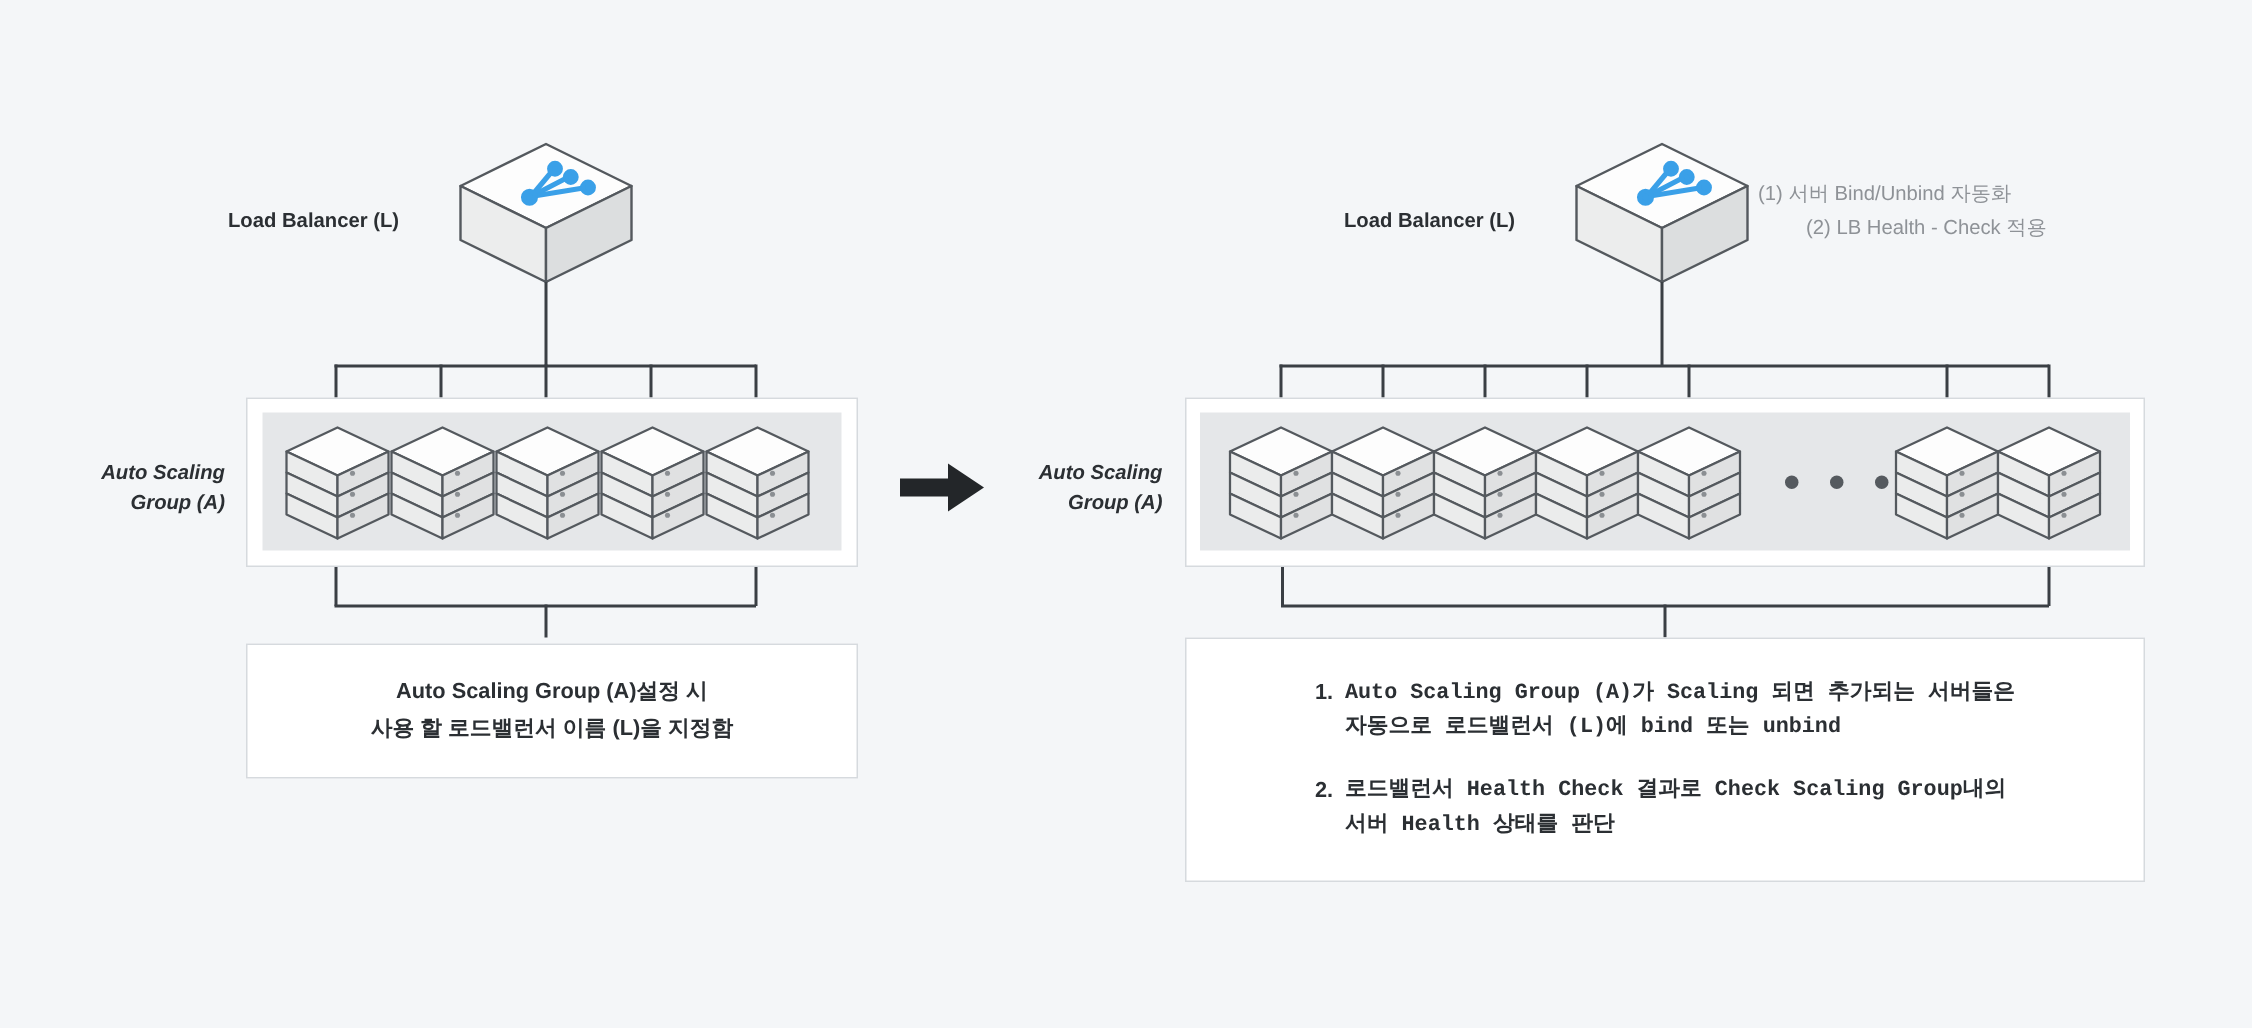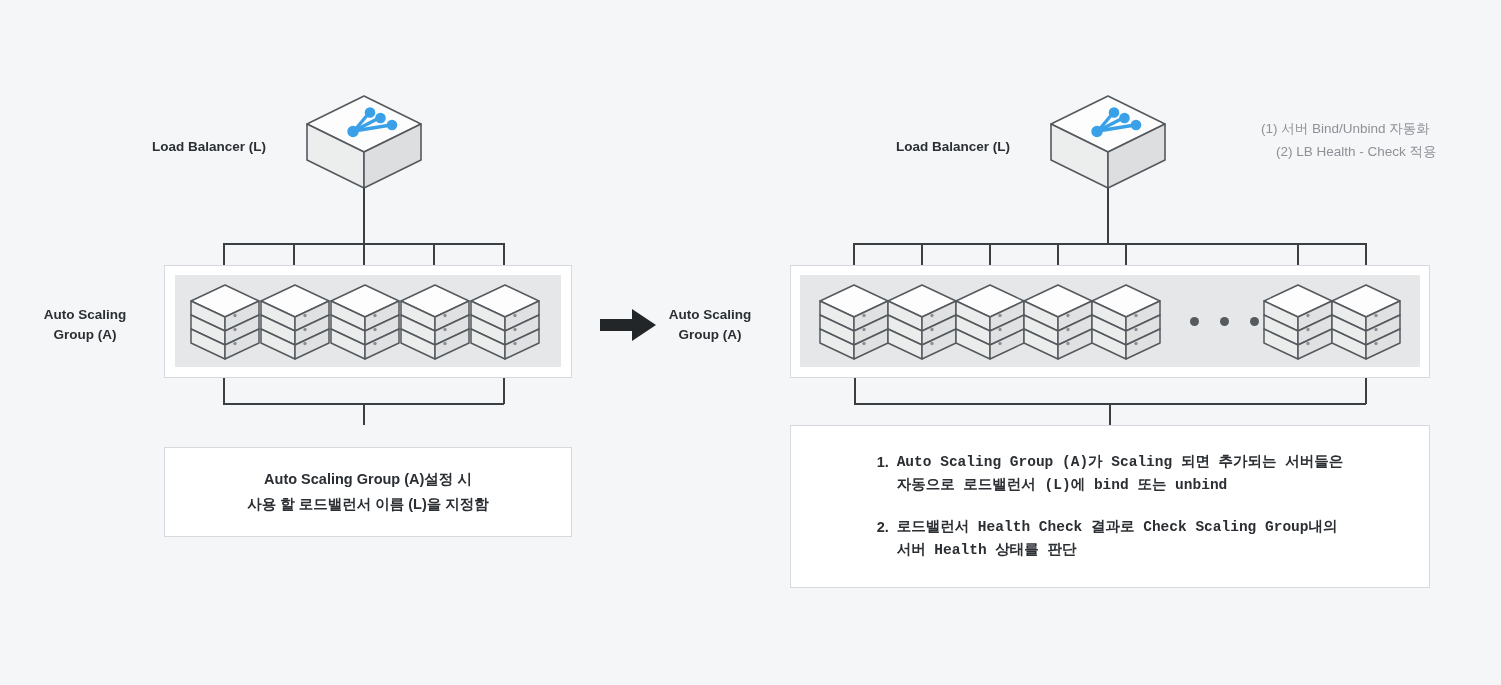--- a/index.html
+++ b/index.html
@@ -21,21 +21,21 @@
   .abs { position: absolute; }
 
   
   .lbl {
     font-size: 13.5px;
     font-weight: bold;
     color: #2b2f33;
     line-height: 1.45;
     white-space: pre;
   }
-  .lbl-right { text-align: center; }
+  .lbl-right { text-align: right; font-style: italic; }
   .note {
     font-size: 13.5px;
     font-weight: normal;
     color: #8e9297;
     line-height: 1.62;
     white-space: pre;
   }
 
   
   .outer-box {
@@ -153,21 +153,21 @@
       <use href="#srv" x="210" y="0"></use>
       <use href="#srv" x="280" y="0"></use>
     </svg>
   </div>
 
   <div class="abs vline" style="left:223px; top:378px; height:26px;"></div>
   <div class="abs vline" style="left:503px; top:378px; height:26px;"></div>
   <div class="abs hline" style="left:223px; top:403px; width:281px;"></div>
   <div class="abs vline" style="left:363px; top:403px; height:22px;"></div>
 
-  <div class="abs text-box" style="left:164px; top:447px; width:408px; height:90px;">
+  <div class="abs text-box" style="left:164px; top:429px; width:408px; height:90px;">
     <div class="tb-center">Auto Scaling Group (A)설정 시
 사용 할 로드밸런서 이름 (L)을 지정함</div>
   </div>
 
   <div class="abs" style="left:600px; top:307px;">
     <svg width="58" height="36" viewBox="0 0 58 36">
       <path d="M0 12 L32 12 L32 2 L56 18 L32 34 L32 24 L0 24 Z" fill="#232629"></path>
     </svg>
   </div>
 
@@ -183,22 +183,22 @@
         <line x1="50" y1="38" x2="75" y2="25"></line>
         <line x1="50" y1="38" x2="87" y2="32"></line>
         <circle cx="49" cy="38.5" r="4"></circle>
         <circle cx="66" cy="19.5" r="3.6"></circle>
         <circle cx="76.5" cy="25" r="3.6"></circle>
         <circle cx="88" cy="32" r="3.6"></circle>
       </g>
     </svg>
   </div>
 
-  <div class="abs note" style="left:1261px; top:118px;">(1) 서버 Bind/Unbind 자동화</div>
-  <div class="abs note" style="left:1276px; top:141px;">(2) LB Health - Check 적용</div>
+  <div class="abs note" style="left:1172px; top:118px;">(1) 서버 Bind/Unbind 자동화</div>
+  <div class="abs note" style="left:1204px; top:141px;">(2) LB Health - Check 적용</div>
 
   <div class="abs vline" style="left:1107px; top:188px; height:56px;"></div>
 
   <div class="abs hline" style="left:853px; top:243px; width:513px;"></div>
   <div class="abs vline" style="left:853px;  top:243px; height:23px;"></div>
   <div class="abs vline" style="left:921px;  top:243px; height:23px;"></div>
   <div class="abs vline" style="left:989px;  top:243px; height:23px;"></div>
   <div class="abs vline" style="left:1057px; top:243px; height:23px;"></div>
   <div class="abs vline" style="left:1125px; top:243px; height:23px;"></div>
   <div class="abs vline" style="left:1297px; top:243px; height:23px;"></div>

